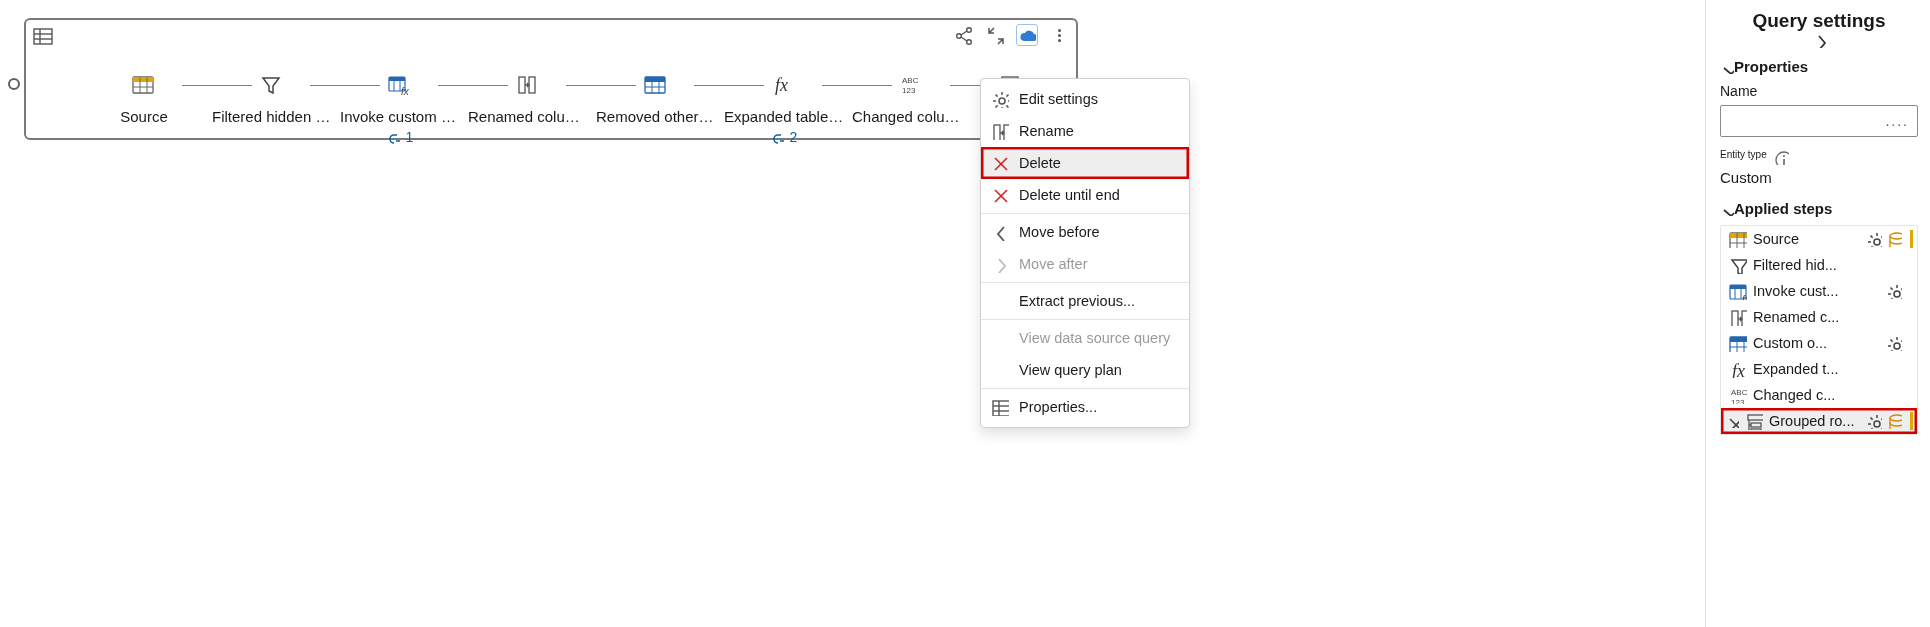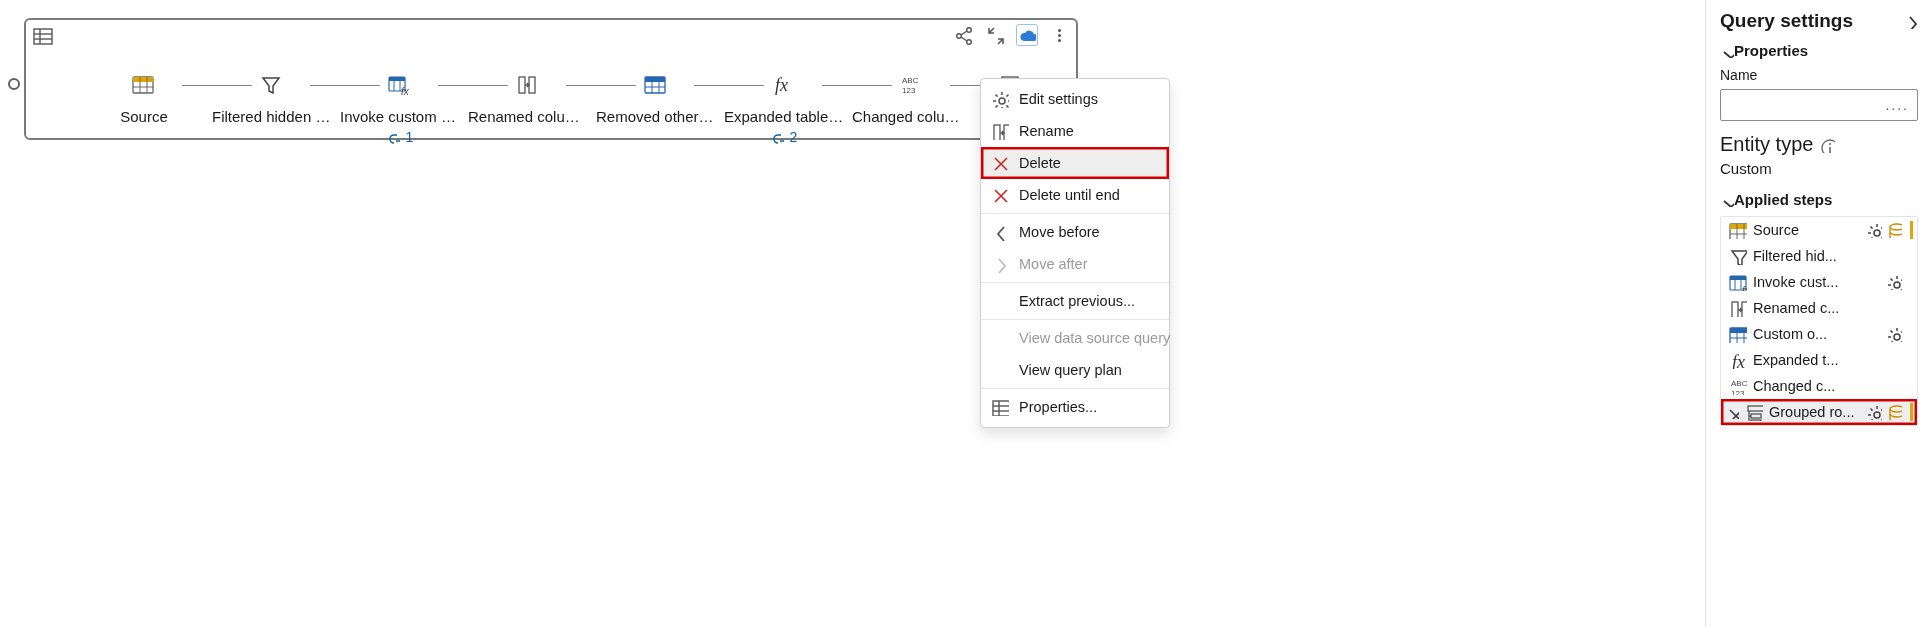--- a/index.html
+++ b/index.html
@@ -114,21 +114,21 @@
     position: absolute;
     right: 54px; top: 71px;
     width: 30px; height:0;
     border-top: 1px solid #808080;
   }
 
   
   .context-menu {
     position: absolute;
     left: 980px; top: 78px;
-    width: 190px;
+    width: 210px;
     background: #fff;
     border: 1px solid #d0d0d0;
     border-radius: 4px;
     box-shadow: 0 6px 14px rgba(0,0,0,0.12);
     padding: 4px 0;
     z-index: 50;
   }
   .menu-item {
     display: flex; align-items: center; gap: 10px;
     padding: 7px 12px 7px 10px;
@@ -149,42 +149,42 @@
     width: 225px;
     border-left: 1px solid #e1e1e1;
     padding: 10px 12px 0 14px;
     position: relative;
     margin-left: auto;
   }
   .panel-title {
     font-size: 19px;
     font-weight: 600;
     margin-bottom: 10px;
-    display:flex; align-items:center; justify-content:space-between;
+    display:flex; align-items:center; justify-content:space-between;flex-direction:column;
   }
   .section-header {
     font-size: 15px;
     font-weight: 600;
     display:flex; align-items:center; gap:0;
     margin-top: 4px;
     margin-bottom: 8px;
   }
   .field-label { font-size: 14px; color:#1a1a1a; margin-top:0; }
   .text-input {
     width: 100%; height: 32px;
     border: 1px solid #8a8a8a;
     border-radius: 2px;
     padding: 0 8px;
     margin: 6px 0 10px 0;
     font-size: 14px;
     text-align: right;
     color: #555;
     letter-spacing: 2px;
   }
-  .entity-row { display:flex; align-items:center; gap:6px; font-size:20px; margin-top:2px; }
+  .entity-row { display:flex; gap:6px; font-size:10px; margin-top:2px; }
   .entity-value { font-size:15px; margin:4px 0 14px 0; }
 
   .applied-list {
     border: 1px solid #e4e4e4;
     border-radius: 2px;
     margin-top: 6px;
   }
   .applied-item {
     display: flex; align-items: center;
     padding: 4px 4px 4px 8px;

